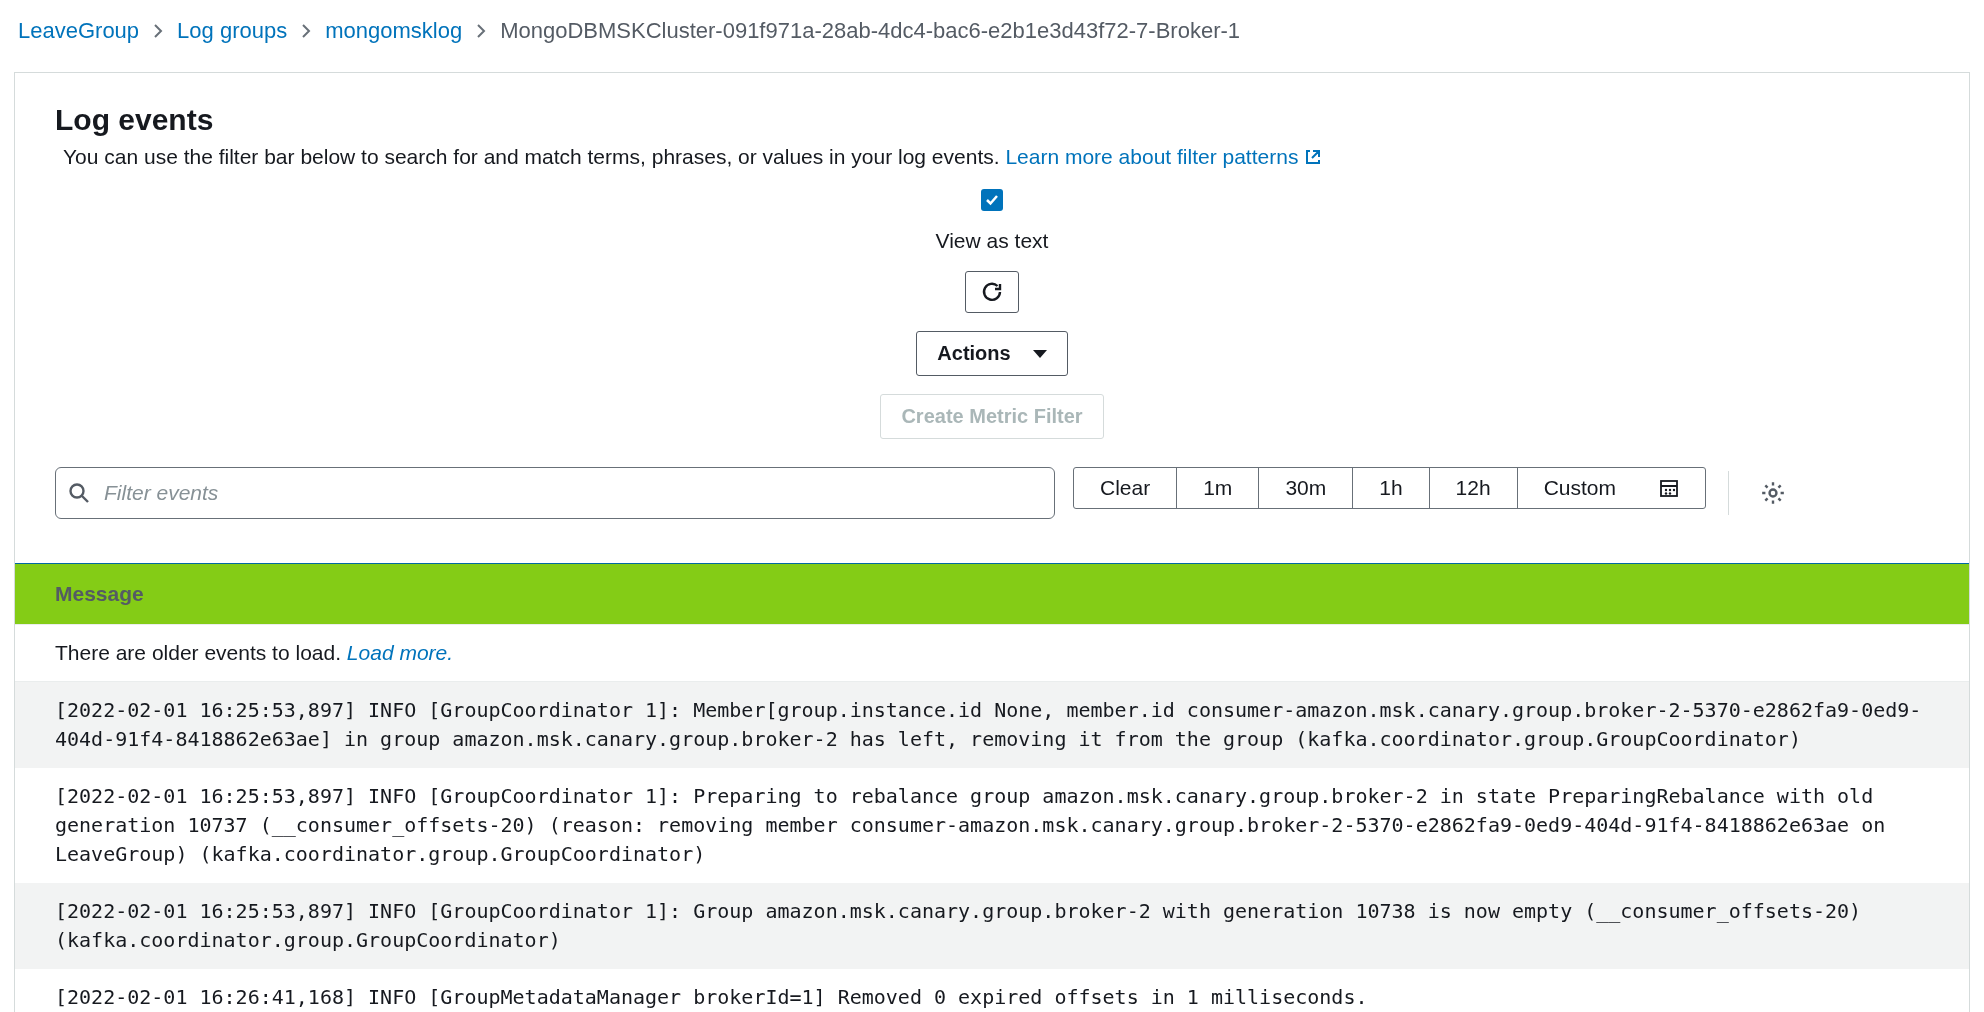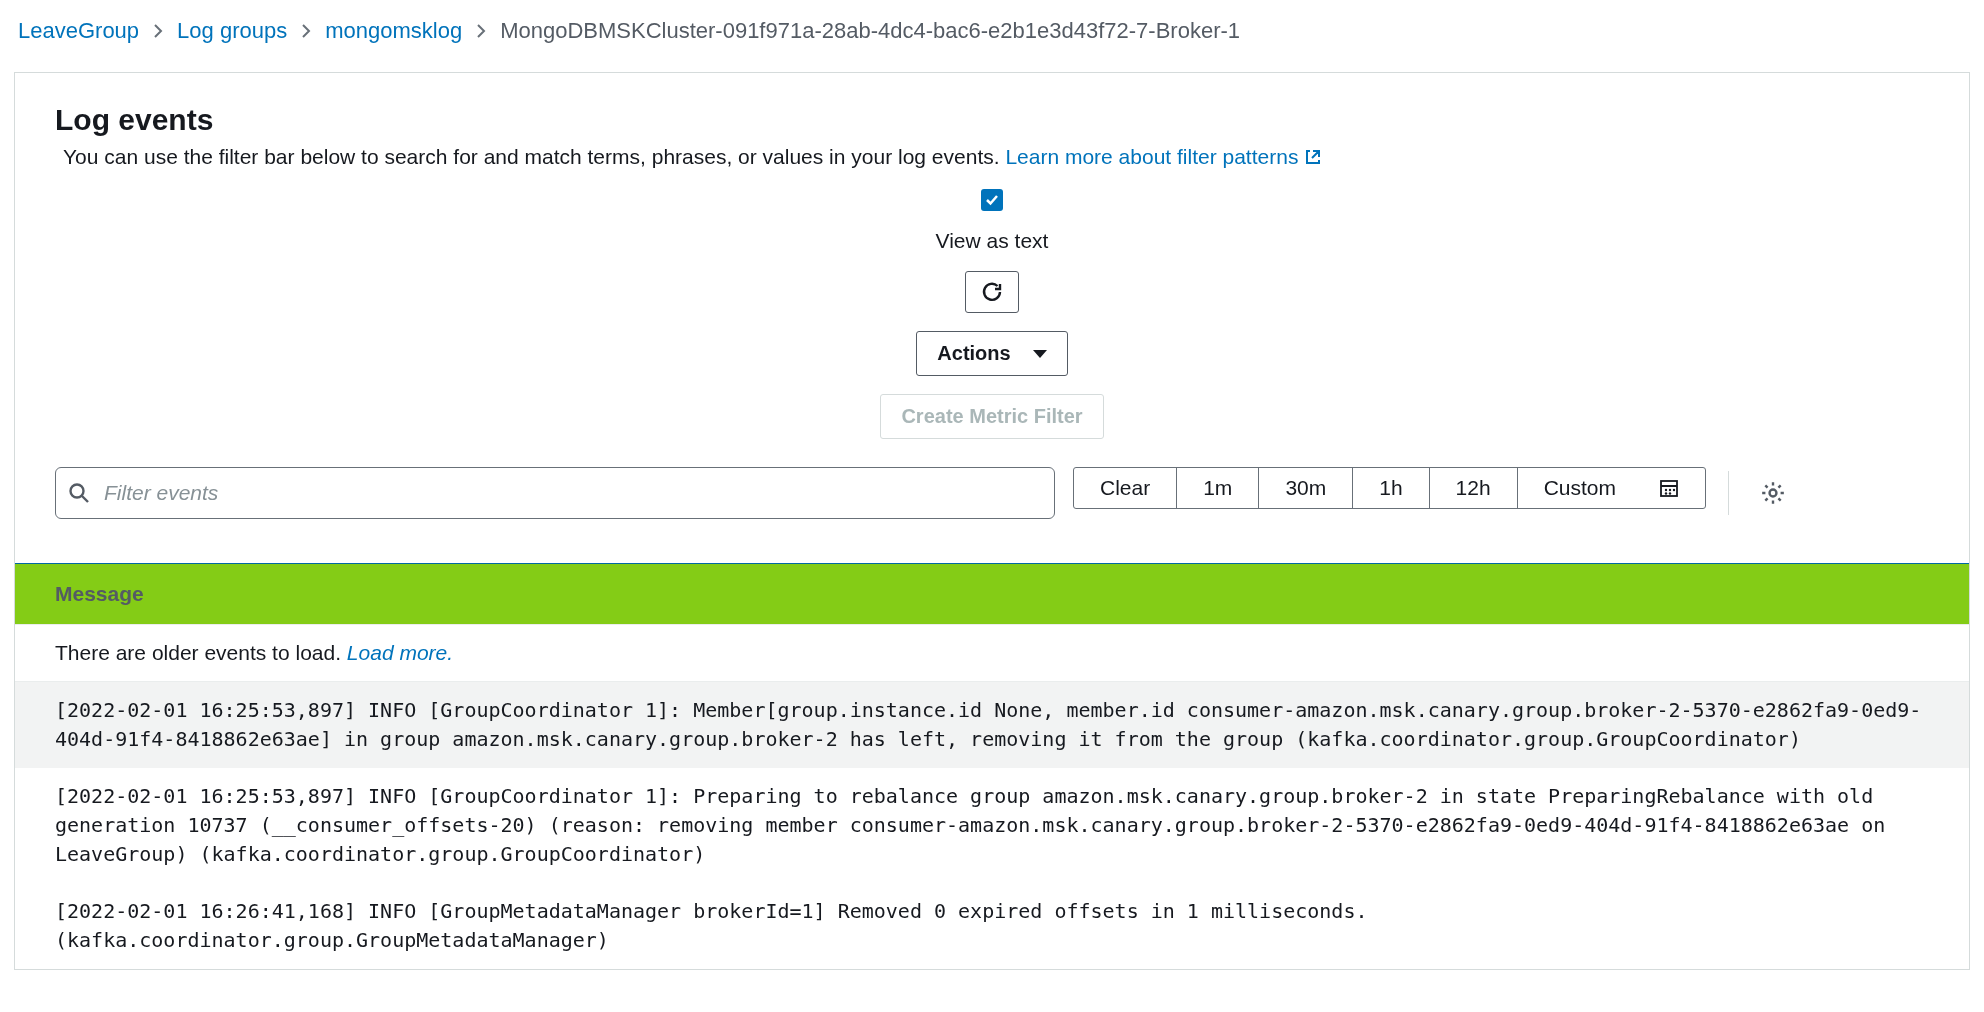--- a/index.html
+++ b/index.html
@@ -272,14 +272,15 @@
   </div>
 
   <div class="table-header">Message</div>
 
   <div class="row">
     <span class="load-text">There are older events to load. </span><a href="#">Load more.</a>
   </div>
 
   <div class="log-row alt">[2022-02-01 16:25:53,897] INFO [GroupCoordinator 1]: Member[group.instance.id None, member.id consumer-amazon.msk.canary.group.broker-2-5370-e2862fa9-0ed9-404d-91f4-8418862e63ae] in group amazon.msk.canary.group.broker-2 has left, removing it from the group (kafka.coordinator.group.GroupCoordinator)</div>
   <div class="log-row">[2022-02-01 16:25:53,897] INFO [GroupCoordinator 1]: Preparing to rebalance group amazon.msk.canary.group.broker-2 in state PreparingRebalance with old generation 10737 (__consumer_offsets-20) (reason: removing member consumer-amazon.msk.canary.group.broker-2-5370-e2862fa9-0ed9-404d-91f4-8418862e63ae on LeaveGroup) (kafka.coordinator.group.GroupCoordinator)</div>
+  <div class="log-row alt">[2022-02-01 16:25:53,897] INFO [GroupCoordinator 1]: Group amazon.msk.canary.group.broker-2 with generation 10738 is now empty (__consumer_offsets-20) (kafka.coordinator.group.GroupCoordinator)</div>
   <div class="log-row">[2022-02-01 16:26:41,168] INFO [GroupMetadataManager brokerId=1] Removed 0 expired offsets in 1 milliseconds. (kafka.coordinator.group.GroupMetadataManager)</div>
 </div>
 
 </body></html>

